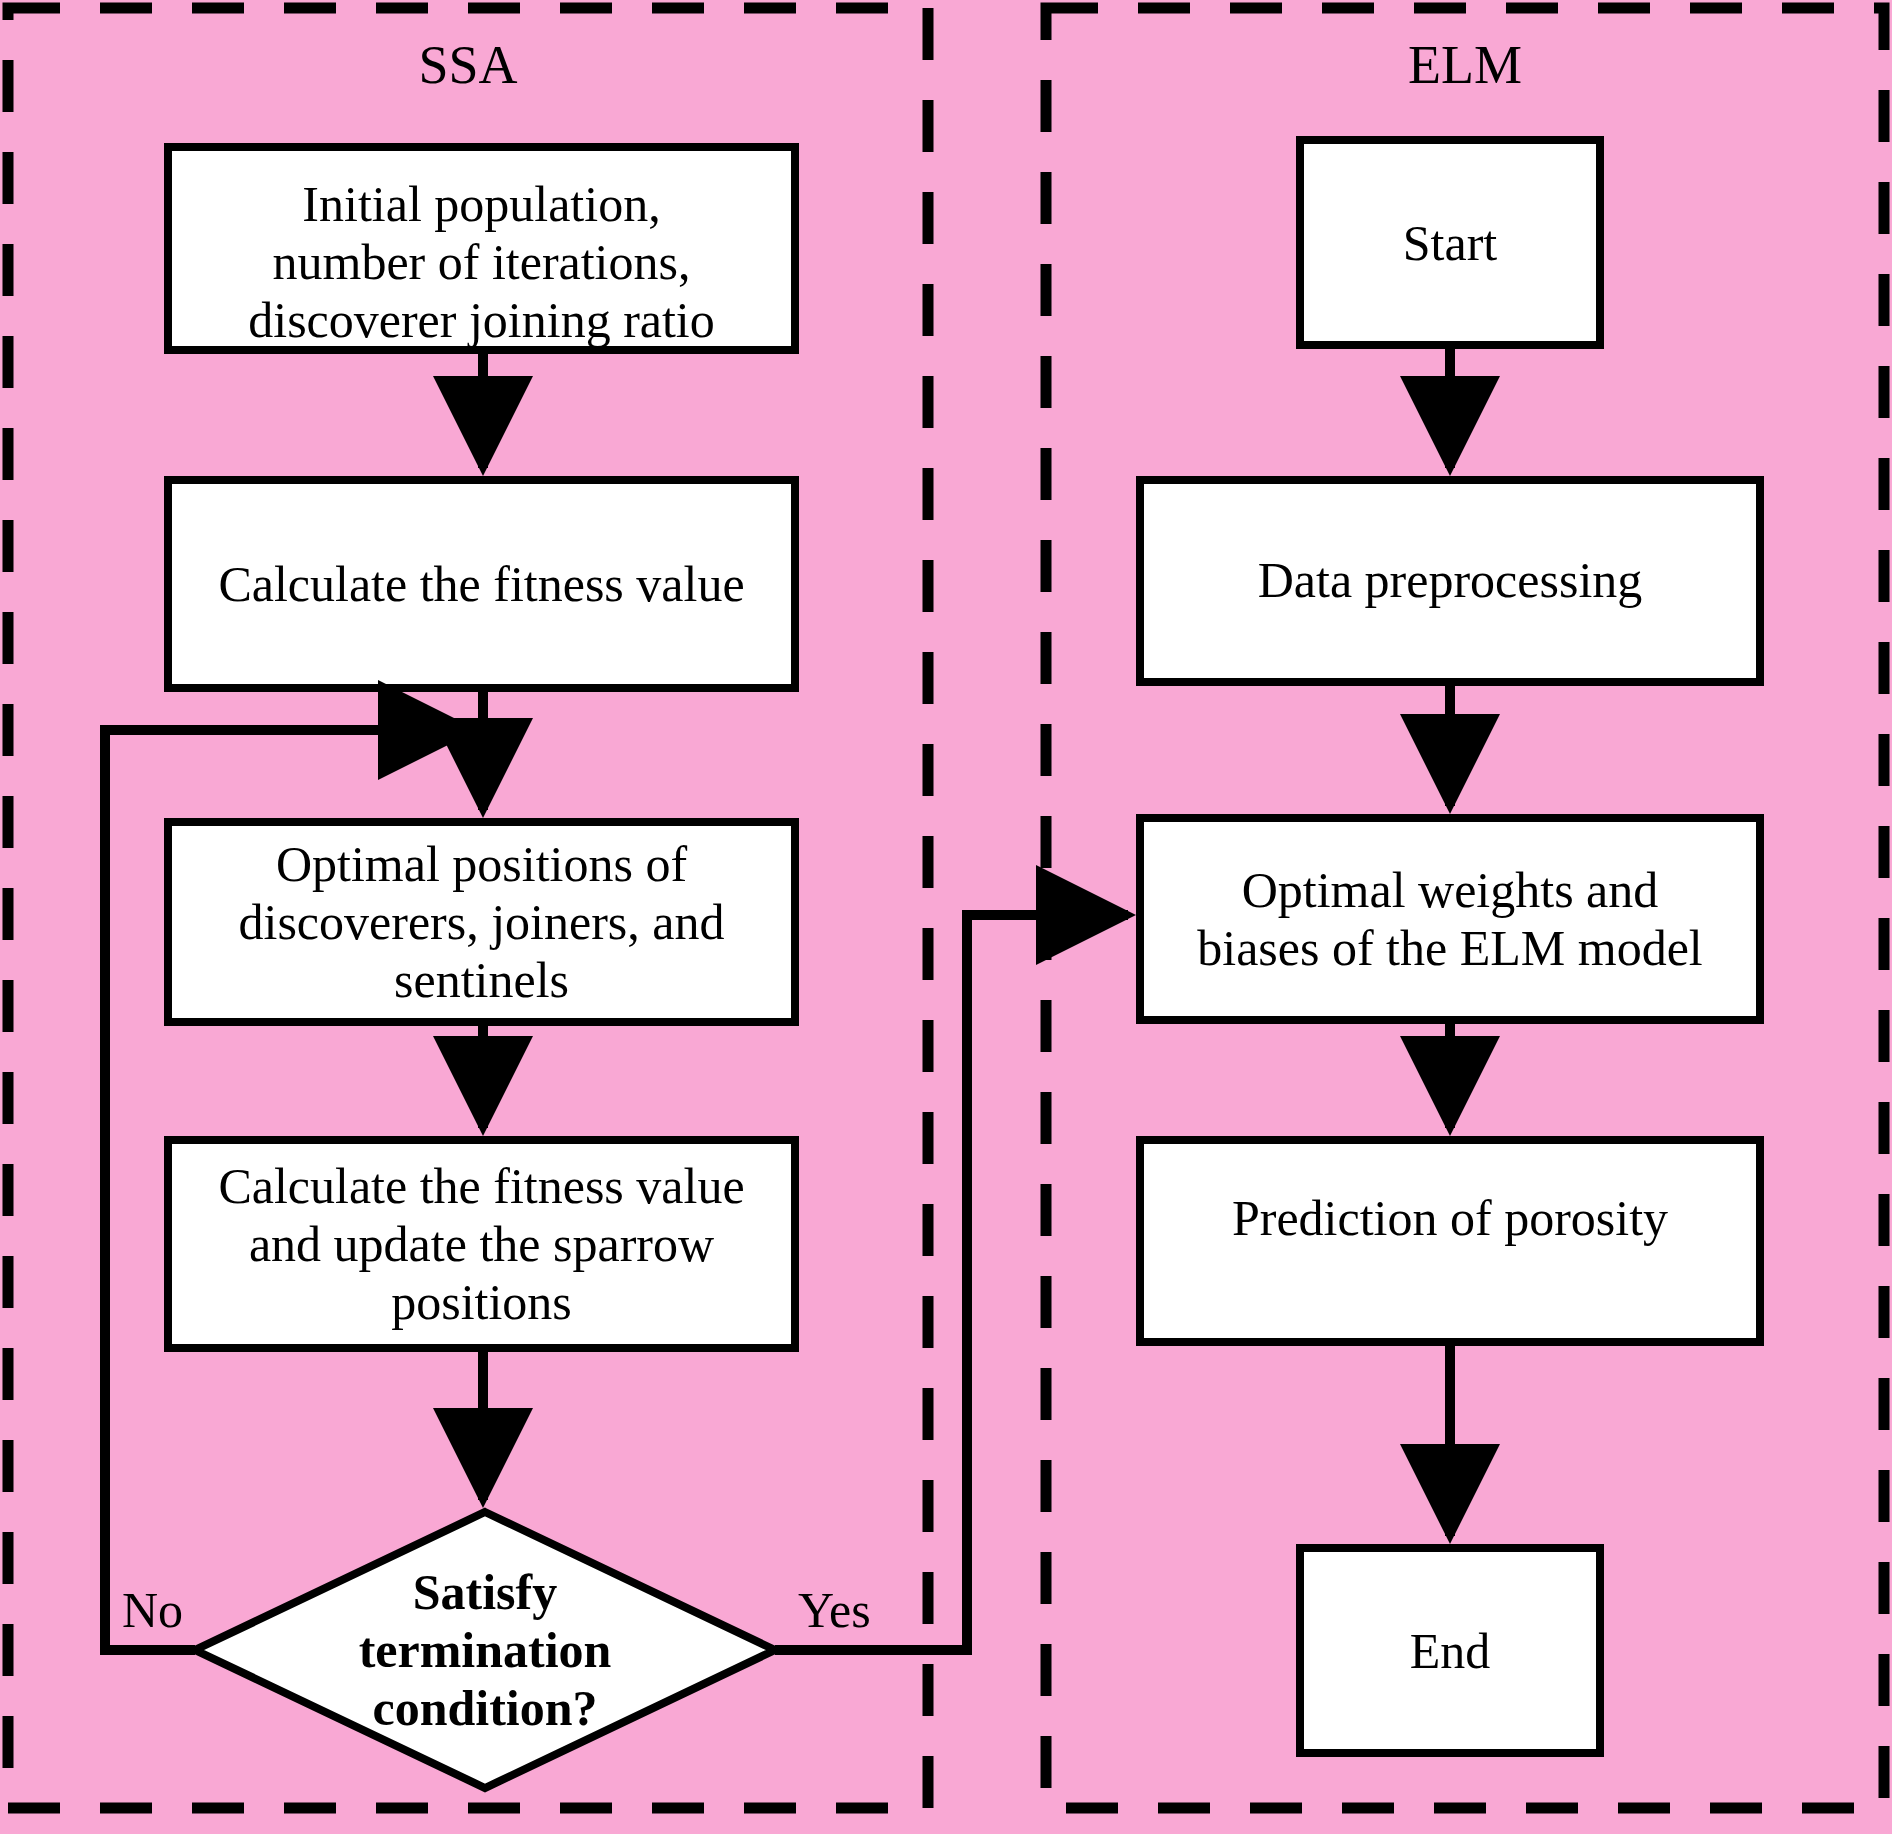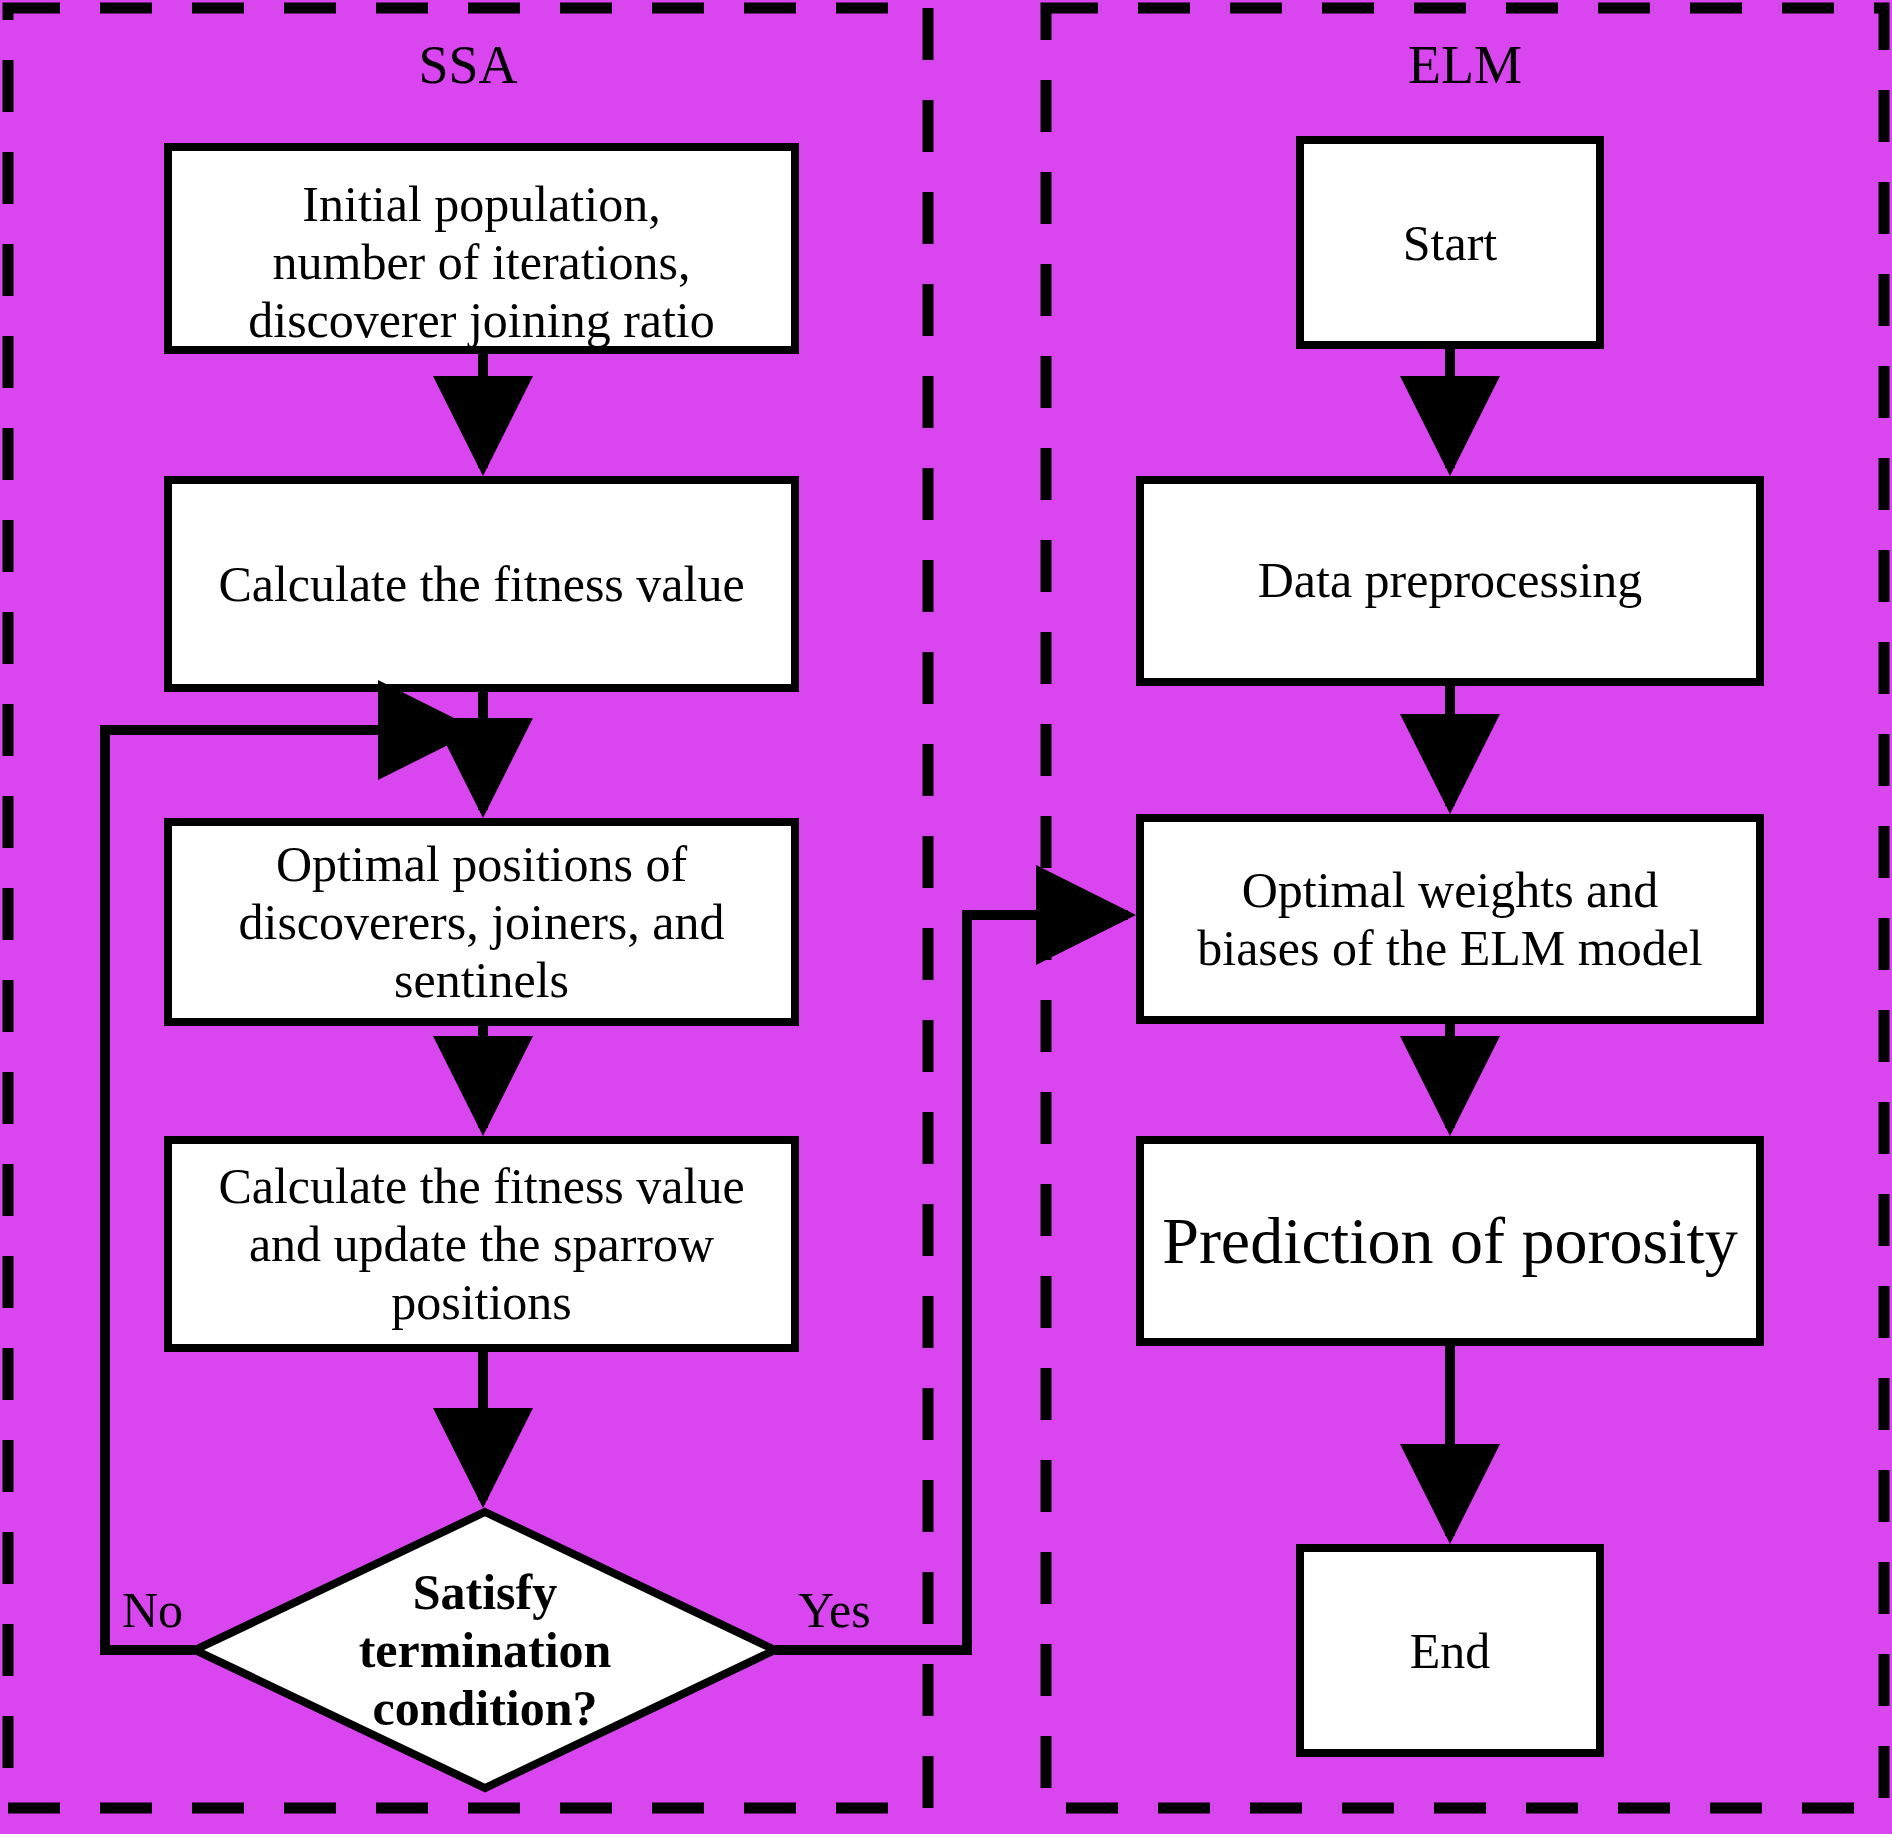--- a/index.html
+++ b/index.html
@@ -1,16 +1,16 @@
 <!DOCTYPE html>
 <html><head>
 <meta charset="utf-8">
 <style>
   html,body{margin:0;padding:0;background:#ffffff;}
-  #stage{position:relative;width:1892px;height:1834px;background:#d946ef;
+  #stage{position:relative;width:1892px;height:1834px;background:#f9a8d4;
          font-family:"Liberation Serif","DejaVu Serif",serif;}
   #flow{position:absolute;top:0;left:0;width:1892px;height:1834px;}
   .boxlabel{position:absolute;display:flex;align-items:center;justify-content:center;
             text-align:center;color:#000;line-height:1.16;pointer-events:none;}
   .panel-title{position:absolute;text-align:center;color:#000;}
   .edge-label{position:absolute;color:#000;margin-top:16px;}
 </style>
 </head>
 <body>
 
@@ -117,21 +117,21 @@
     </div>
   </div>
 
   <div class="boxlabel" style="left:1140px;top:818px;width:620px;height:202px;font-size:50px;">
     <div>
       <div>Optimal weights and</div>
       <div>biases of the ELM model</div>
     </div>
   </div>
 
-  <div class="boxlabel" style="left:1140px;top:1140px;width:620px;height:202px;font-size:66px;">
+  <div class="boxlabel" style="left:1140px;top:1117px;width:620px;height:202px;font-size:50px;">
     <div>
       <div>Prediction of porosity</div>
     </div>
   </div>
 
   <div class="boxlabel" style="left:1300px;top:1548px;width:300px;height:205px;font-size:50px;align-items:center;">
     <div>
       <div>End</div>
     </div>
   </div>

